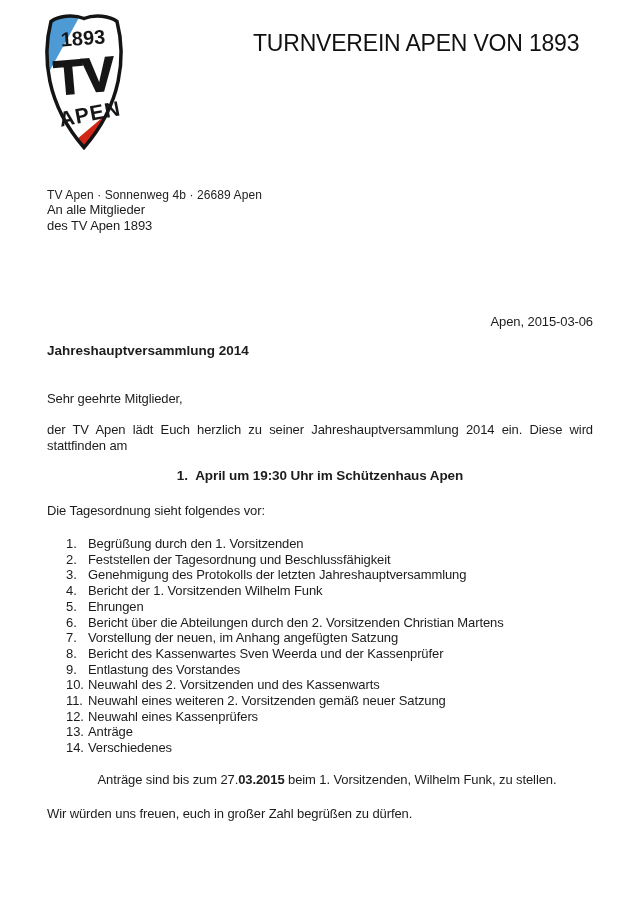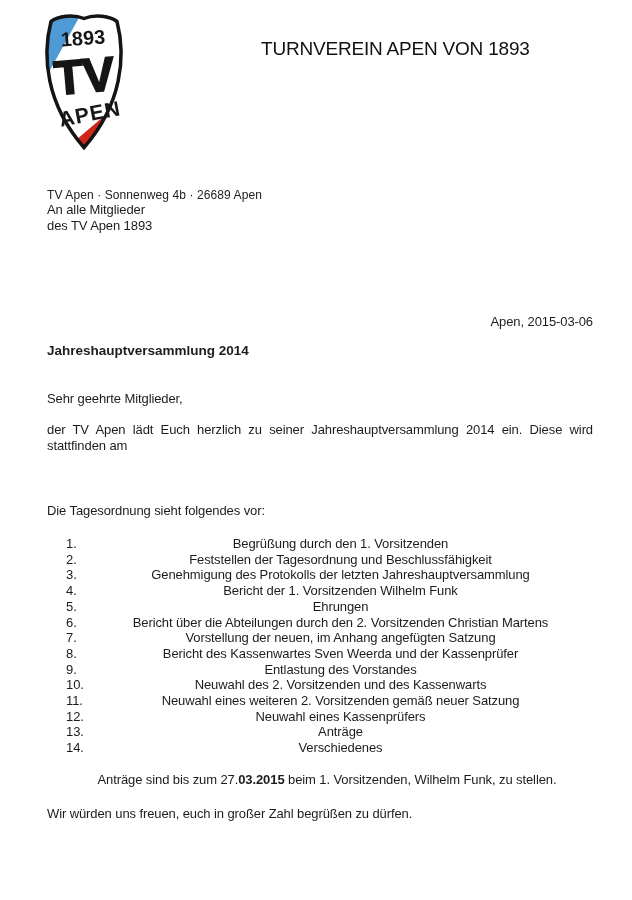--- a/index.html
+++ b/index.html
@@ -10,22 +10,22 @@
   }
   
   .logo { position:absolute; left:38px; top:13px; width:92px; height:139px; }
   .logo svg { width:100%; height:100%; display:block; }
   .shield-outline { fill:none; stroke:#141414; stroke-width:7; }
   .logo text { font-family:"Liberation Sans","DejaVu Sans",sans-serif; font-weight:bold; fill:#161616; text-anchor:middle; }
   .logo-year { font-size:40px; }
   .logo-tv   { font-size:96px; stroke:#161616; stroke-width:3.5; letter-spacing:-2px; }
   .logo-apen { font-size:42px; letter-spacing:2px; }
   .title {
-    position:absolute; left:253px; top:30px; margin:8px;
-    font-size:19px; font-weight:normal; letter-spacing:-0.2px;
+    position:absolute; left:253px; top:30px; margin:0;
+    font-size:23px; font-weight:normal; letter-spacing:-0.2px;
     white-space:nowrap; color:#111;
   }
   .sender {
     position:absolute; left:47px; top:188px;
     font-size:12px; letter-spacing:0.1px; color:#222; white-space:nowrap;
   }
   .recipient { position:absolute; left:47px; top:202px; font-size:13px; line-height:16px; letter-spacing:-0.1px; }
   
   .body-text { font-size:13px; line-height:16px; letter-spacing:-0.1px; }
   .dateline { position:absolute; right:39px; top:314px; text-align:right;margin-left:23px; }
@@ -36,21 +36,21 @@
     text-align:justify;
   }
   .event-line {
     position:absolute; left:47px; top:468px; width:546px;
     text-align:center; font-weight:bold; font-size:13.5px; letter-spacing:-0.1px;
   }
   .agenda-intro { position:absolute; left:47px; top:503px; }
   .agenda { position:absolute; left:47px; top:536px; width:546px; line-height:15.7px; }
   .agenda-row { display:flex; }
   .agenda-num { width:41px; padding-left:19px; box-sizing:border-box; flex:0 0 auto; }
-  .agenda-text { flex:1 1 auto;text-align:center; }
+  .agenda-text { flex:1 1 auto; }
   .deadline { position:absolute; left:47px; top:772px; width:560px;text-align:center; }
   .closing  { position:absolute; left:47px; top:806px; width:560px; }
   .signoff  { position:absolute; left:47px; top:838px; line-height:16px; }
   .bold { font-weight:bold; }
 </style>
 </head>
 <body>
 
 <div class="page">
 
@@ -82,20 +82,21 @@
   </div>
 
   <div class="dateline body-text">Apen, 2015-03-06</div>
 
   <div class="subject">Jahreshauptversammlung 2014</div>
 
   <div class="salutation body-text">Sehr geehrte Mitglieder,</div>
 
   <div class="intro body-text">der TV Apen lädt Euch herzlich zu seiner Jahreshauptversammlung 2014 ein. Diese wird stattfinden am</div>
 
+  <div class="event-line">1.&nbsp;&nbsp;April um 19:30 Uhr im Schützenhaus Apen</div>
 
   <div class="agenda-intro body-text">Die Tagesordnung sieht folgendes vor:</div>
 
   <div class="agenda body-text">
     <div class="agenda-row">
         <span class="agenda-num">1.</span>
         <span class="agenda-text">Begrüßung durch den 1. Vorsitzenden</span>
       </div>
     <div class="agenda-row">
         <span class="agenda-num">2.</span>

